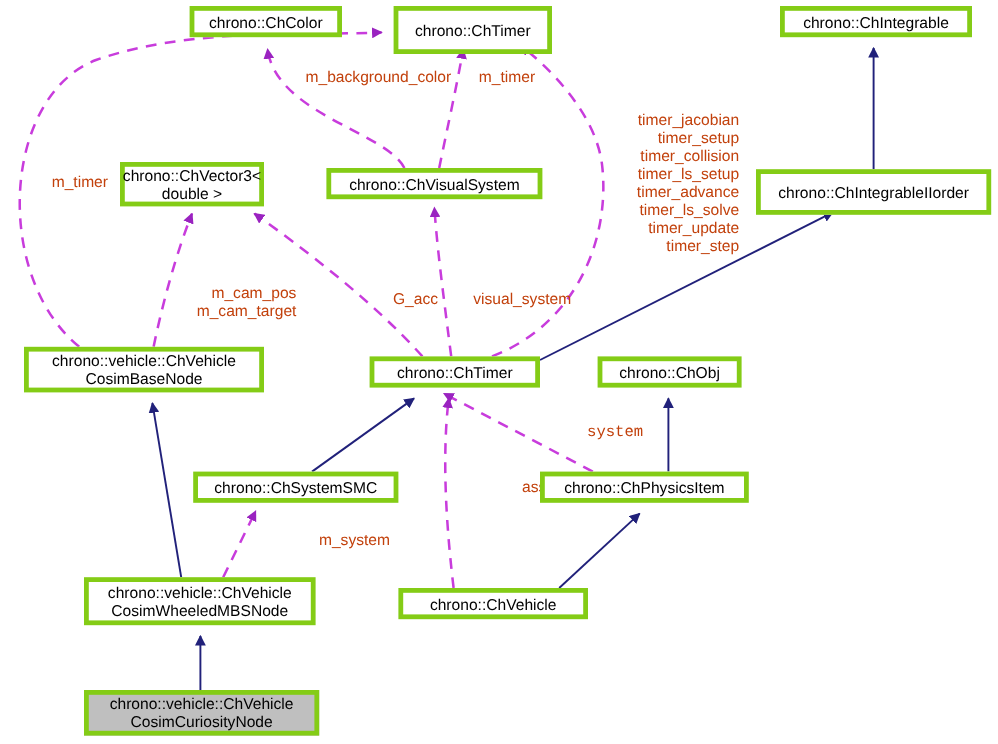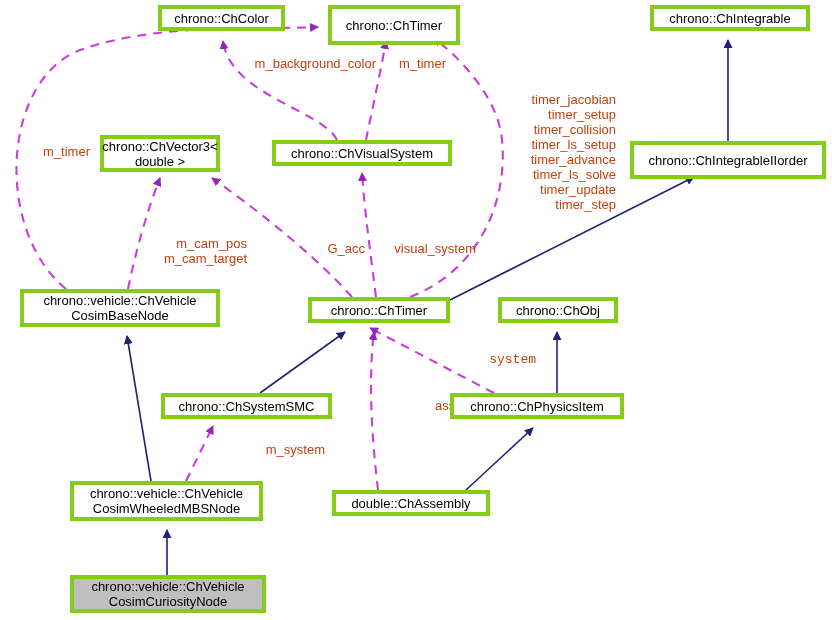--- a/index.html
+++ b/index.html
@@ -117,21 +117,21 @@
       <div class="node" style="left: 272px; top: 140px; width: 180px; height: 26px;">chrono::ChVisualSystem</div>
       <div class="node" style="left: 630px; top: 141px; width: 196px; height: 38px;">chrono::ChIntegrableIIorder</div>
       <div class="node" style="left: 20px; top: 289px; width: 200px; height: 38px;">chrono::vehicle::ChVehicle
 CosimBaseNode</div>
       <div class="node" style="left: 308px; top: 297px; width: 142px; height: 26px;">chrono::ChTimer</div>
       <div class="node" style="left: 498px; top: 297px; width: 120px; height: 26px;">chrono::ChObj</div>
       <div class="node" style="left: 161px; top: 393px; width: 171px; height: 26px;">chrono::ChSystemSMC</div>
       <div class="node" style="left: 450px; top: 393px; width: 174px; height: 26px;">chrono::ChPhysicsItem</div>
       <div class="node" style="left: 70px; top: 481px; width: 193px; height: 40px;">chrono::vehicle::ChVehicle
 CosimWheeledMBSNode</div>
-      <div class="node" style="left: 332px; top: 490px; width: 158px; height: 26px;">double::ChAssembly</div>
+      <div class="node" style="left: 332px; top: 490px; width: 158px; height: 26px;">chrono::ChVehicle</div>
       <div class="node highlight" style="left: 70px; top: 575px; width: 196px; height: 38px;">chrono::vehicle::ChVehicle
 CosimCuriosityNode</div>
     </div>
   <div id="labels">
       <div class="edge-label" style="left: 236px; top: 56px; width: 140px;">m_background_color</div>
       <div class="edge-label" style="left: 384px; top: 56px; width: 62px;">m_timer</div>
       <div class="edge-label" style="left: 28px; top: 144px; width: 62px;">m_timer</div>
       <div class="edge-label" style="left: 506px; top: 92px; width: 110px;">timer_jacobian
 timer_setup
 timer_collision

